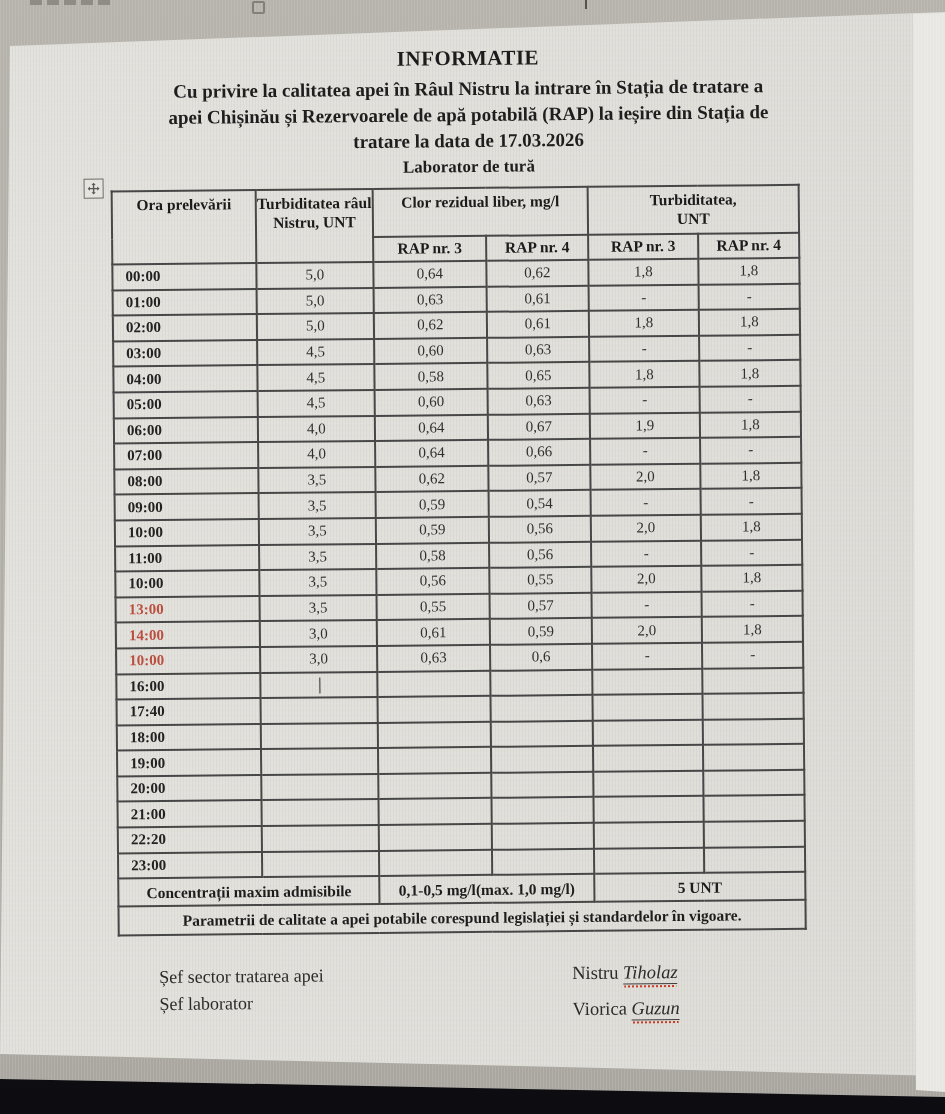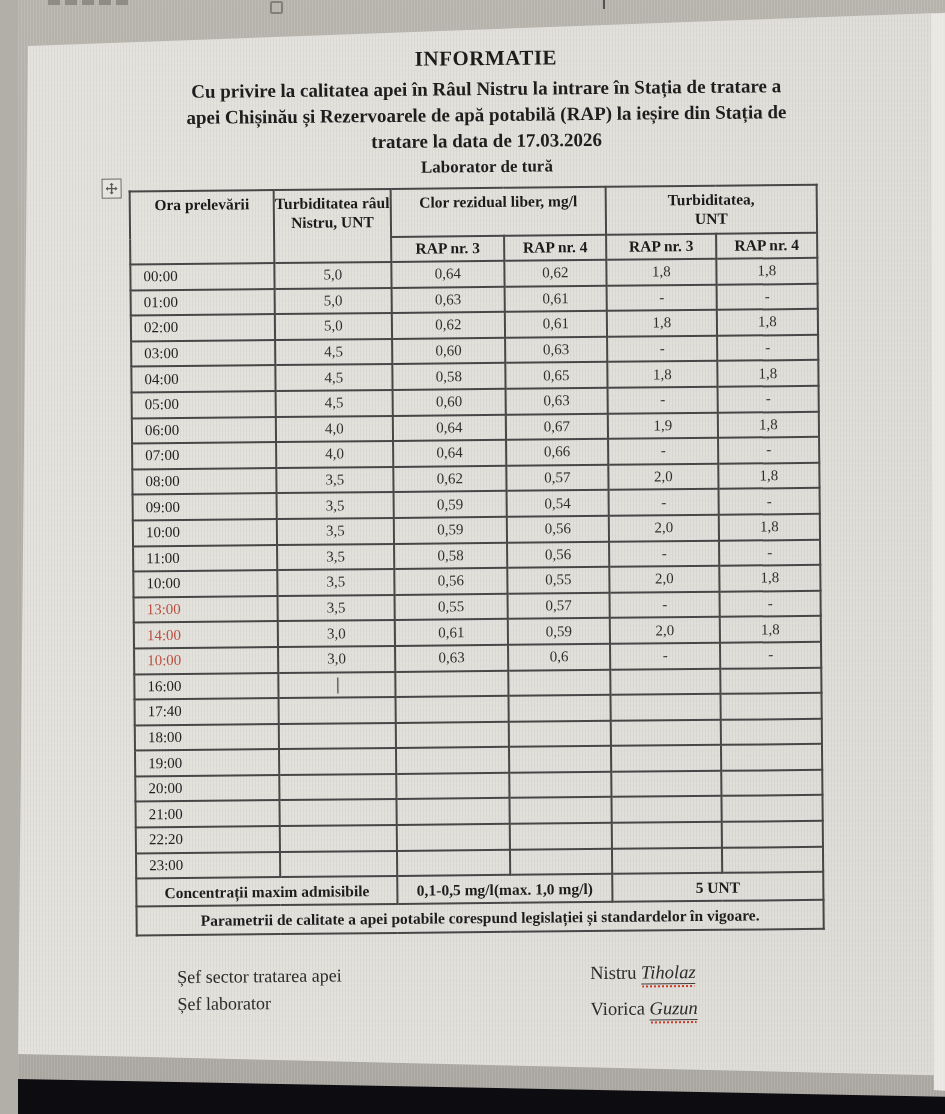--- a/index.html
+++ b/index.html
@@ -1,19 +1,19 @@
 <!DOCTYPE html>
 <html><head>
 <meta charset="utf-8">
 <style>
   * { margin:0; padding:0; box-sizing:border-box; }
   html,body { width:945px; height:1114px; overflow:hidden; }
   body { font-family:"Liberation Serif", serif; background:#b2afa8; position:relative; }
 
-  .scene { position:absolute; inset:0; overflow:hidden;margin-left:18px; }
+  .scene { position:absolute; inset:0; overflow:hidden; }
 
   
   .backdrop {
     position:absolute; inset:0;
     background:
       repeating-linear-gradient(90deg, rgba(255,255,255,.10) 0 1px, rgba(0,0,0,0) 1px 3px),
       linear-gradient(180deg,#b6b3ac 0%, #b0ada6 60%, #a9a6a0 100%);
   }
 
   
@@ -84,21 +84,21 @@
   }
   .hdr-narrow { max-width:170px; margin:0 auto; }
   .hdr-narrow2 { max-width:120px; margin:0 auto; }
   .qtable thead tr.subhdr th { height:25px; padding-top:1px; }
   .qtable thead tr.mainhdr th { height:48px; }
   .qtable tbody td {
     height:25.6px; font-size:15px; color:#30302f;
     text-align:center; vertical-align:middle; line-height:1;
   }
   .qtable tbody td.c-time {
-    text-align:left; padding-left:12px; font-weight:normal; color:#222;
+    text-align:left; padding-left:12px; font-weight:bold; color:#222;
   }
   .qtable tbody tr.red td.c-time { color:#bb4f3f; }
   .qtable td.cursor-cell { position:relative; }
   .qtable td.cursor-cell::after {
     content:""; position:absolute; left:50%; top:4px; width:1.5px; height:16px; background:#2c2c2c;
   }
   .qtable .limits td { height:28px; font-size:15.5px; font-weight:bold; color:#1d1d1d; text-align:center; vertical-align:middle; }
   .qtable .note td { height:29px; font-size:15.5px; font-weight:bold; color:#1d1d1d; text-align:center; vertical-align:middle; }
 
   

